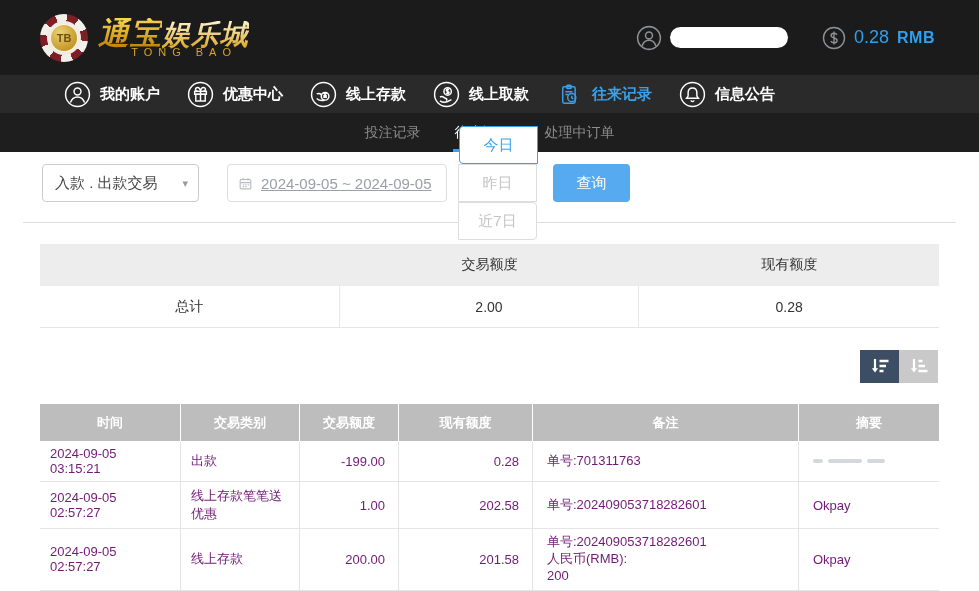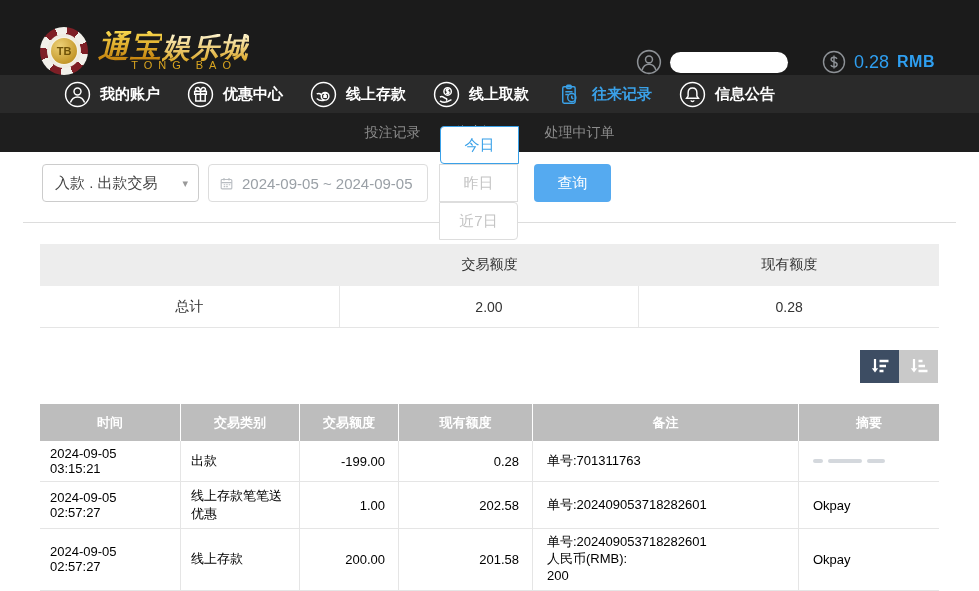--- a/index.html
+++ b/index.html
@@ -1,21 +1,21 @@
 <!DOCTYPE html>
 <html><head>
 <meta charset="utf-8">
 <style>
   * { margin:0; padding:0; box-sizing:border-box; }
   html,body { background:#fff; }
   body { font-family:"Liberation Sans","DejaVu Sans",sans-serif; }
   .page { position:relative; width:979px; height:591px; background:#fff; overflow:hidden; }
 
   
-  .topbar { height:75px; background:#1b1b1b; display:flex; align-items:flex-end; padding:0 44px 0 40px; }
+  .topbar { height:75px; background:#1b1b1b; display:flex; align-items:center; padding:0 44px 0 40px; }
   .logo { display:flex; align-items:center; gap:10px; cursor:pointer; }
   .chip { width:48px; height:48px; border-radius:50%;
           background:repeating-conic-gradient(from 8deg,#7e1f26 0 30deg,#f2f0ea 30deg 60deg);
           display:flex; align-items:center; justify-content:center; }
   .chip-core { width:34px; height:34px; border-radius:50%; background:#f7f3e6; border:3px solid #efece2;
                display:flex; align-items:center; justify-content:center; }
   .chip-gold { width:26px; height:26px; border-radius:50%;
                background:radial-gradient(circle at 35% 30%,#ecd077,#c69a2c 70%,#a87c16);
                display:flex; align-items:center; justify-content:center;
                color:#6e5208; font-size:11px; font-weight:bold; }
@@ -46,21 +46,21 @@
   .tab { position:relative; display:flex; align-items:center; color:#8c8c8c; font-size:14px; padding:0 2px; cursor:pointer; }
   .tab.active { color:#fff; }
   .tab.active::after { content:""; position:absolute; left:0; right:0; bottom:0; height:3px; background:#3aa1e8; }
 
   
   .filter-row { display:flex; align-items:center; margin:11px 0 0 42px; height:40px; }
   .sel-box { width:157px; height:38px; border:1px solid #ccc; border-radius:4px; display:flex;
              align-items:center; padding:0 10px 0 12px; color:#444; font-size:15px; cursor:pointer; }
   .sel-caret { margin-left:auto; color:#999; font-size:11px; }
   .date-box { width:220px; height:38px; border:1px solid #ddd; border-radius:4px; display:flex;
-              align-items:center; gap:8px; padding:0 10px; margin-left:9px; color:#9aa0a6; font-size:15px; cursor:pointer; }
+              align-items:center; gap:8px; padding:0 10px; margin-left:28px; color:#9aa0a6; font-size:15px; cursor:pointer;text-decoration:underline; }
   .seg-group { display:flex; margin-left:12px;flex-direction:column; }
   .seg-btn { width:79px; height:38px; background:#fff; border:1px solid #ddd; color:#c4c4c4; font-size:15px;
              display:flex; align-items:center; justify-content:center; cursor:pointer; margin-left:-1px; }
   .seg-btn:first-child { border-radius:4px 0 0 4px; margin-left:0; }
   .seg-btn:last-child { border-radius:0 4px 4px 0; }
   .seg-btn.active { border-color:#3aa1e8; color:#3aa1e8; z-index:1; }
   .search-btn { width:77px; height:38px; margin-left:15px; background:#55aaf0; border:none; border-radius:4px;
                 color:#fff; font-size:15px; cursor:pointer; }
 
   .hsep { border-top:1px solid #ddd; margin:19px 23px 0; }
@@ -80,21 +80,21 @@
   .sort-desc { background:#3d4d63; }
   .sort-asc { background:#c9c9c9; }
 
   
   .dtable { margin:21px 40px 0; width:899px; font-size:13px; }
   .drow, .dhead { display:grid; grid-template-columns:141px 119px 99px 134px 266px 140px; }
   .dhead { background:#bdbdbd; height:37px; }
   .dhead > div { display:flex; align-items:center; justify-content:center; color:#fff; font-weight:bold;
                  border-right:1px solid #fff; }
   .dhead > div:last-child { border-right:none; }
-  .drow > div { display:flex; align-items:center; min-height:39px; padding:5px 14px 5px 10px; color:#000000;
+  .drow > div { display:flex; align-items:center; min-height:39px; padding:5px 14px 5px 10px; color:#701a75;
                 border-right:1px solid #e5e5e5; border-bottom:1px solid #e5e5e5; }
   .drow > div:last-child { border-right:none; }
   .cell-num { justify-content:flex-end; padding-right:13px !important;text-align:right; }
   .cell-sum { padding-left:14px !important; }
   .cell-note { padding-left:14px !important; }
   .sum-multi span { display:block; line-height:1.3; }
   .blob-note { display:flex; gap:5px; align-items:center; filter:blur(.7px); }
   .blob-note i { display:block; height:4px; border-radius:2px; background:#d4d8dd; }
 
   svg { flex:none; }

